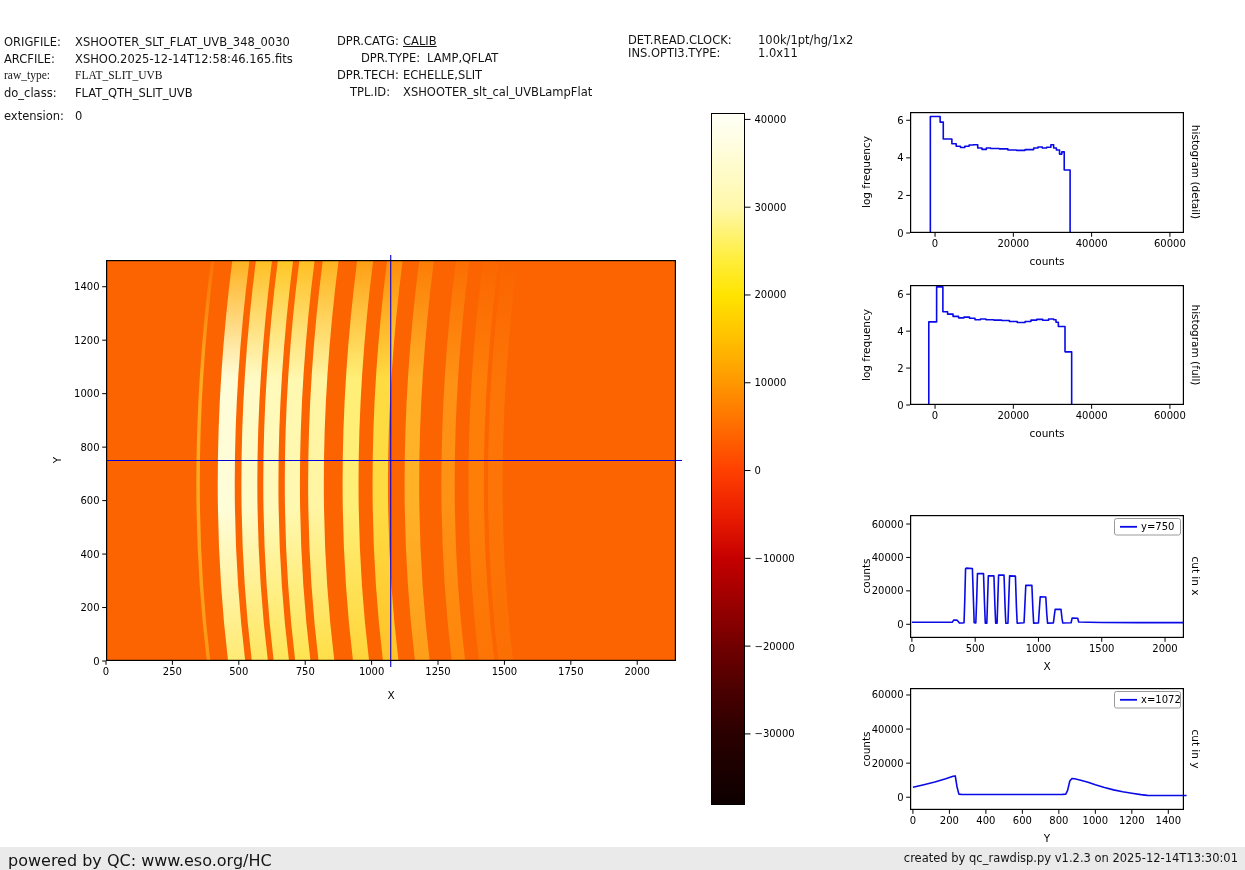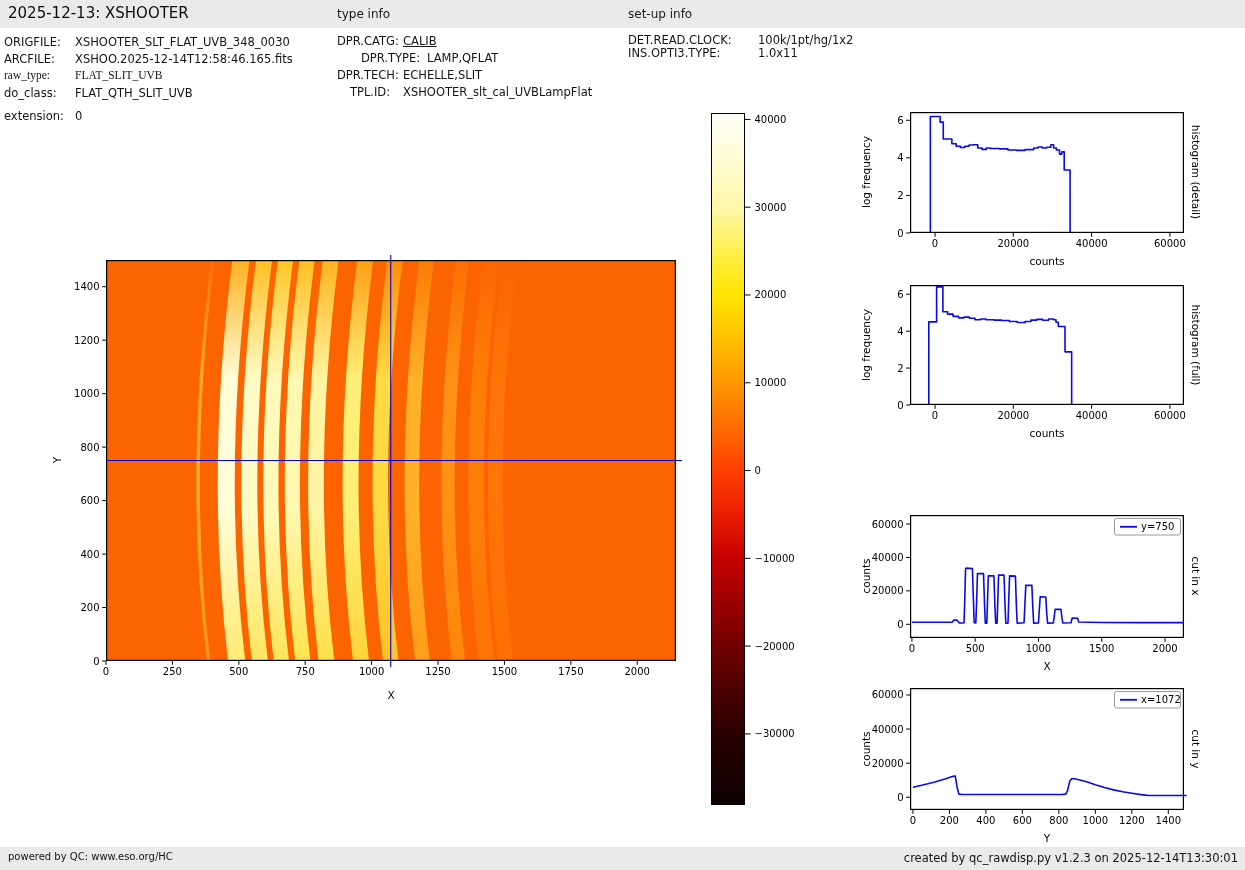--- a/index.html
+++ b/index.html
@@ -15,33 +15,28 @@
   .w1 .lbl{width:71px;}
   .w2 .lbl{width:66px;}
   .w3 .lbl{width:130px;}
   .plot-box{position:absolute;}
   svg{overflow:visible;display:block;}
   svg text{font-family:"DejaVu Sans","Liberation Sans",sans-serif;fill:#000;}
   .xlab{position:absolute;text-align:center;font-size:10.5px;color:#000;}
   .vlab{position:absolute;font-size:10.5px;white-space:nowrap;color:#000;
         transform:translate(-50%,-50%) rotate(-90deg);}
   .vlab.cw{transform:translate(-50%,-50%) rotate(90deg);}
-  .foot-left{position:absolute;left:8px;top:851px;font-size:10px;color:#141414;}
+  .foot-left{position:absolute;left:8px;top:851px;font-size:16px;color:#141414;}
   .foot-right{position:absolute;right:7px;top:851px;font-size:11.5px;color:#141414;}
 </style>
 </head>
 <body>
 
 <div class="page">
 
-  <div class="bar topbar">
-    <span class="title">2025-12-13: XSHOOTER</span>
-    <span class="sechead" style="left:337px;">type info</span>
-    <span class="sechead" style="left:628px;">set-up info</span>
-  </div>
 
   <div class="meta-row w1" style="left:4px;top:35px;"><span class="lbl">ORIGFILE:</span><span>XSHOOTER_SLT_FLAT_UVB_348_0030</span></div>
   <div class="meta-row w1" style="left:4px;top:52px;"><span class="lbl">ARCFILE:</span><span>XSHOO.2025-12-14T12:58:46.165.fits</span></div>
   <div class="meta-row w1" style="left:4px;top:69px;font-family:Liberation Serif, serif;"><span class="lbl">raw_type:</span><span>FLAT_SLIT_UVB</span></div>
   <div class="meta-row w1" style="left:4px;top:86px;"><span class="lbl">do_class:</span><span>FLAT_QTH_SLIT_UVB</span></div>
   <div class="meta-row w1" style="left:4px;top:109px;"><span class="lbl">extension:</span><span>0</span></div>
 
   <div class="meta-row w2" style="left:337px;top:34px;text-decoration:underline;"><span class="lbl">DPR.CATG:</span><span>CALIB</span></div>
   <div class="meta-row w2" style="left:337px;top:51px;margin-left:24px;"><span class="lbl">DPR.TYPE:</span><span>LAMP,QFLAT</span></div>
   <div class="meta-row w2" style="left:337px;top:68px;"><span class="lbl">DPR.TECH:</span><span>ECHELLE,SLIT</span></div>

